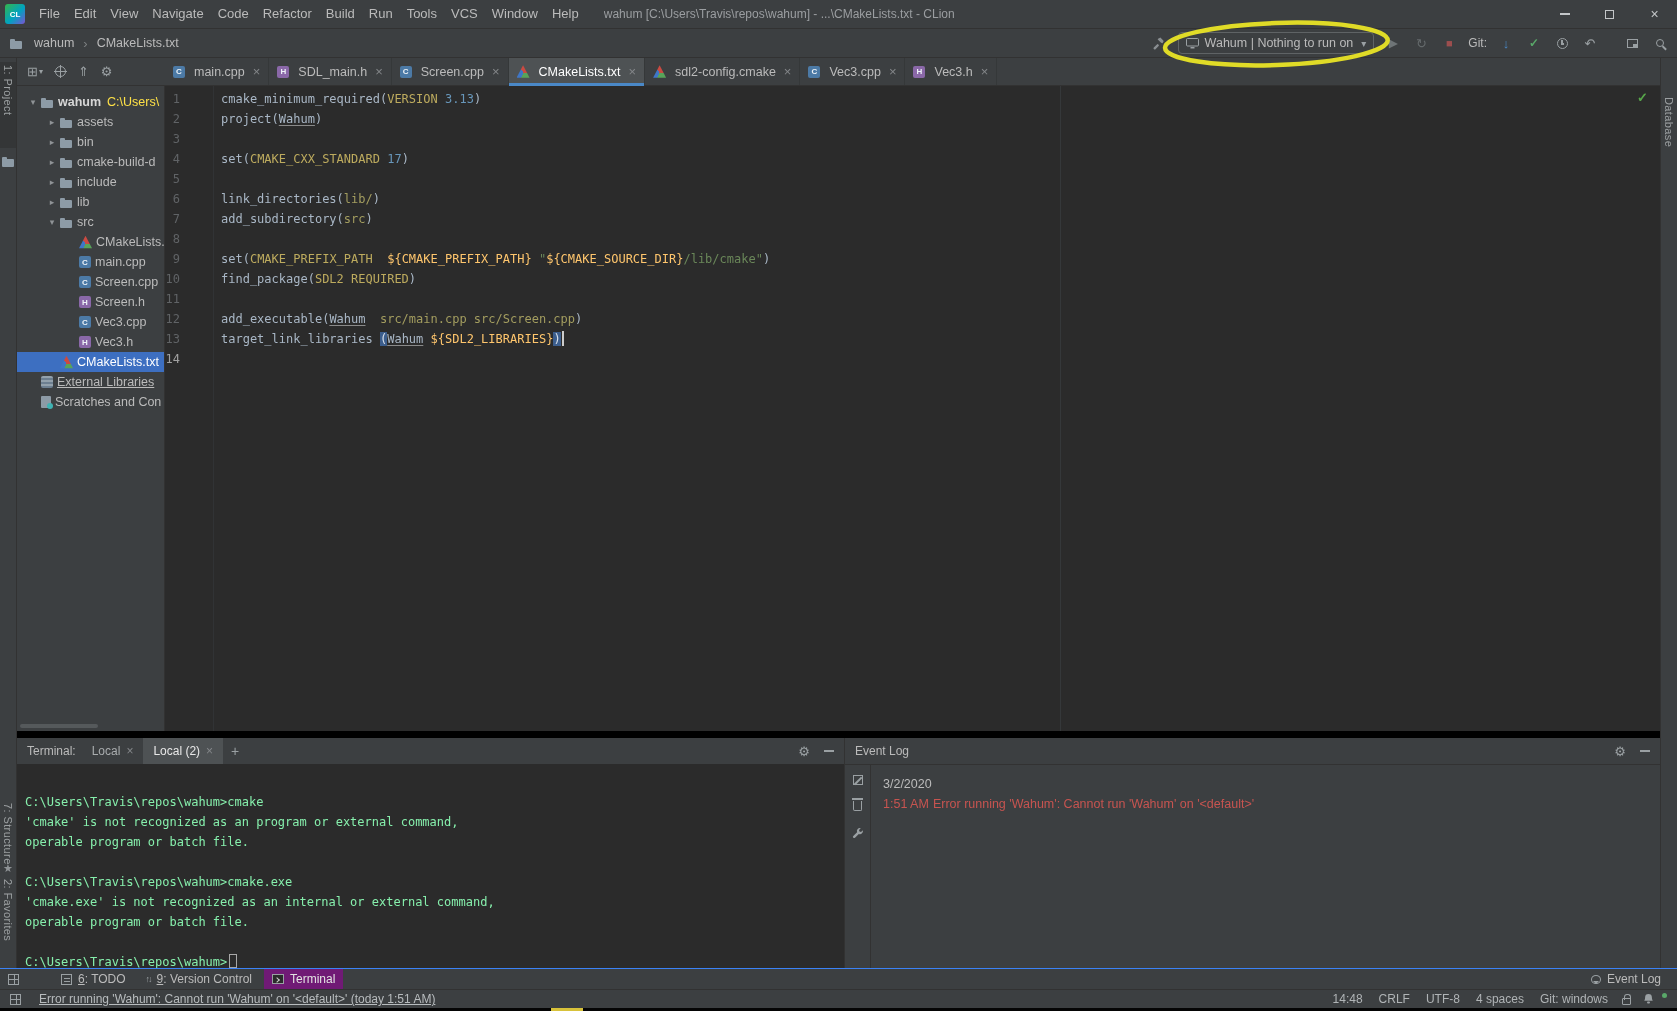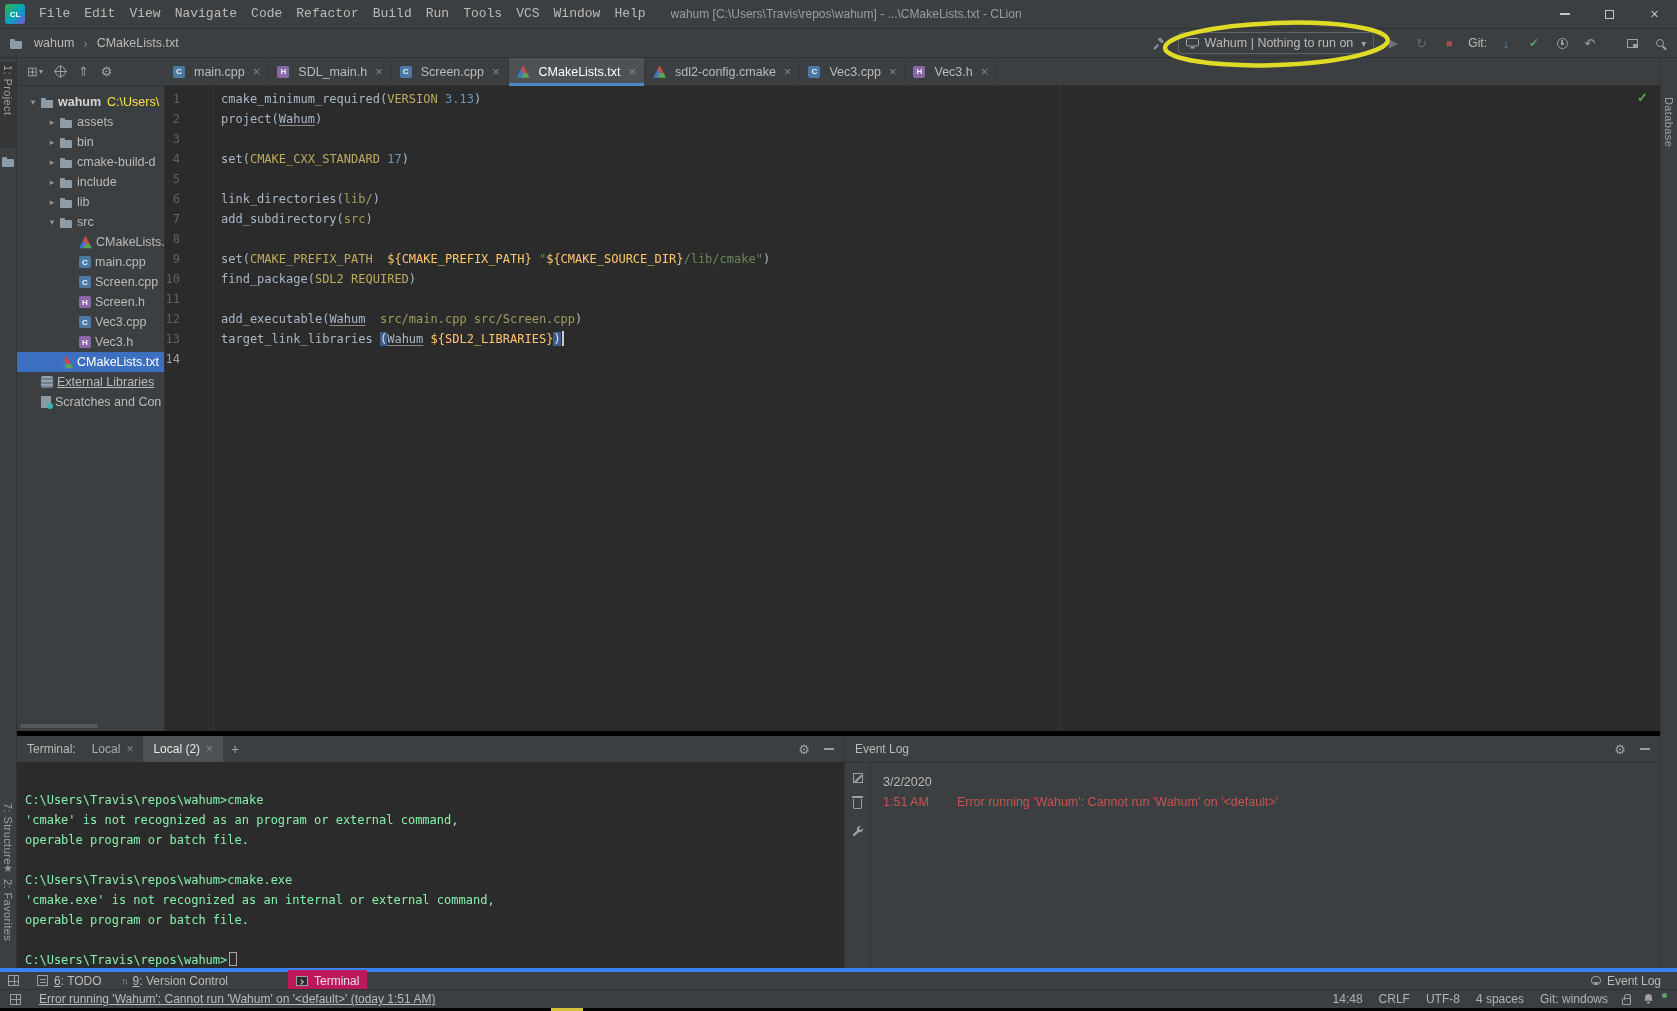--- a/index.html
+++ b/index.html
@@ -7,21 +7,21 @@
     font-family:"Liberation Sans",sans-serif;-webkit-font-smoothing:antialiased;}
   .app{width:1677px;height:1011px;display:flex;flex-direction:column;background:#3c3f41;position:relative;}
 
   
   .titlebar{height:29px;flex:none;display:flex;align-items:center;background:#3c3f41;
     border-bottom:1px solid #323232;padding-left:5px;color:#bbbbbb;font-size:13px;}
   .logo{width:20px;height:20px;border-radius:3px;flex:none;
     background:linear-gradient(135deg,#35b54a,#00a3c0 55%,#7b52d2);
     color:#fff;font-size:8px;font-weight:bold;display:flex;align-items:center;justify-content:center;margin-right:7px;}
   .menus{display:flex;}
-  .menu-item{padding:0 7px;height:29px;line-height:28px;cursor:default;font-family:Liberation Mono, monospace;}
+  .menu-item{padding:0 7px;height:29px;line-height:28px;cursor:default;}
   .win-title{margin-left:18px;color:#9b9ea1;font-size:12px;white-space:nowrap;overflow:hidden;}
   .win-controls{margin-left:auto;display:flex;height:29px;flex:none;}
   .win-btn{width:45px;display:flex;align-items:center;justify-content:center;color:#c3c6c8;font-size:14px;}
   .i-min{width:10px;height:1.5px;background:#c3c6c8;}
   .i-max{width:9px;height:9px;border:1.2px solid #c3c6c8;}
 
   
   .navbar{height:29px;flex:none;display:flex;align-items:center;background:#3c3f41;
     border-bottom:1px solid #323232;padding:0 8px 0 10px;color:#bbbbbb;font-size:12.5px;position:relative;z-index:30;}
   .crumb{display:flex;align-items:center;gap:5px;}
@@ -110,21 +110,21 @@
   .tk-num{color:#6897bb;}
   .tk-str{color:#6a8759;}
   .tk-var{color:#ffc66d;}
   .tk-tgt{color:#a9b7c6;text-decoration:underline;text-decoration-color:#8a8a8a;text-underline-offset:2px;}
   .tk-match{background:#3c5e8d;color:#d8e0ea;}
   .caret{display:inline-block;width:2px;height:15px;background:#cccccc;vertical-align:-3px;margin-left:1px;}
   .guide{position:absolute;top:0;bottom:0;left:895px;width:1px;background:#35383a;}
   .inspect{position:absolute;top:4px;right:12px;color:#57a64a;font-size:13px;font-weight:bold;}
 
   
-  .bpanels{height:237px;flex:none;display:flex;border-top:5px solid #000000;min-height:0;}
+  .bpanels{height:237px;flex:none;display:flex;border-top:7px solid #000000;min-height:0;}
   .termpane{width:828px;flex:none;display:flex;flex-direction:column;border-right:1px solid #323232;min-width:0;}
   .phead{height:26px;flex:none;display:flex;align-items:center;background:#3c3f41;font-size:12px;
     color:#bbbbbb;padding:0 10px 0 10px;}
   .plabel{margin-right:6px;}
   .term-tabs{display:flex;height:26px;}
   .ttab{display:flex;align-items:center;gap:6px;padding:0 10px;height:26px;color:#a9acae;}
   .ttab.active{background:#4e5254;color:#e8e8e8;}
   .tclose{color:#84878a;font-size:12px;}
   .plus{margin-left:8px;color:#9aa0a3;font-size:14px;}
   .phead-right{margin-left:auto;display:flex;align-items:center;gap:14px;color:#9aa0a3;}
@@ -133,21 +133,21 @@
   .termbody{flex:1;background:#2b2b2b;padding:28px 0 0 8px;
     font-family:"DejaVu Sans Mono",monospace;font-size:12px;color:#86efac;overflow:hidden;}
   .tline{min-height:20px;line-height:20px;white-space:pre;}
   .tcursor{display:inline-block;width:8px;height:14px;border:1px solid #a8a8a8;vertical-align:-2px;margin-left:2px;}
   .eventpane{flex:1;display:flex;flex-direction:column;background:#3c3f41;min-width:0;}
   .ebody-wrap{flex:1;display:flex;border-top:1px solid #323232;}
   .etools{width:26px;flex:none;border-right:1px solid #323232;display:flex;flex-direction:column;
     align-items:center;padding-top:10px;gap:16px;color:#9aa0a3;}
   .ebody{flex:1;padding:9px 12px;font-size:12.5px;color:#bbbbbb;}
   .edate{height:20px;line-height:20px;}
-  .emsg{height:20px;line-height:20px;display:flex;gap:28px;color:#c75450;}
+  .emsg{height:20px;line-height:20px;display:flex;gap:4px;color:#c75450;}
 
   
   .i-grid{width:11px;height:11px;border:1px solid #9aa0a3;position:relative;display:inline-block;flex:none;}
   .i-grid::before{content:"";position:absolute;left:0;right:0;top:4.5px;height:1px;background:#9aa0a3;}
   .i-grid::after{content:"";position:absolute;top:0;bottom:0;left:4.5px;width:1px;background:#9aa0a3;}
   .i-target{width:11px;height:11px;border:1px solid #9aa0a3;border-radius:50%;position:relative;display:inline-block;}
   .i-target::before{content:"";position:absolute;left:-2px;right:-2px;top:4px;height:1px;background:#9aa0a3;}
   .i-target::after{content:"";position:absolute;top:-2px;bottom:-2px;left:4px;width:1px;background:#9aa0a3;}
   .i-clock{width:11px;height:11px;border:1.5px solid #9aa0a3;border-radius:50%;position:relative;display:inline-block;}
   .i-clock::before{content:"";position:absolute;left:3.5px;top:1.5px;width:1.5px;height:3.5px;background:#9aa0a3;}
@@ -165,25 +165,25 @@
   .i-balloon{width:10px;height:9px;border:1px solid #9aa0a3;border-radius:50%;position:relative;display:inline-block;}
   .i-balloon::after{content:"";position:absolute;left:1px;bottom:-4px;border:3px solid transparent;border-top-color:#9aa0a3;}
   .i-list{width:11px;height:11px;border:1px solid #9aa0a3;position:relative;display:inline-block;}
   .i-list::before{content:"";position:absolute;left:2px;top:3px;width:6px;height:1px;background:#9aa0a3;box-shadow:0 3px 0 #9aa0a3;}
   .i-term{width:12px;height:10px;background:#2b2b2b;border:1px solid #9aa0a3;position:relative;display:inline-block;}
   .i-term::before{content:"";position:absolute;left:2px;top:3px;width:3px;height:3px;border-right:1px solid #d0d0d0;border-bottom:1px solid #d0d0d0;transform:rotate(-45deg);}
   .i-vcs{font-size:9px;letter-spacing:-2px;color:#9aa0a3;}
   .green-dot{width:5px;height:5px;border-radius:50%;background:#59a869;display:inline-block;margin-left:-4px;margin-top:-8px;}
 
   
-  .toolbar{height:21px;flex:none;background:#3c3f41;border-top:4px solid #3b82f6;display:flex;
-    align-items:center;font-size:12px;color:#bbbbbb;padding:0 8px;gap:0;}
+  .toolbar{height:21px;flex:none;background:#3c3f41;border-top:1px solid #3b82f6;display:flex;
+    align-items:center;font-size:12px;color:#bbbbbb;padding:0 8px;gap:24px;}
   .tw-left{display:flex;align-items:center;gap:4px;margin-left:10px;}
   .twbtn{display:flex;align-items:center;gap:6px;padding:0 8px;height:21px;white-space:nowrap;}
-  .twbtn.active{background:#be185d;color:#e2e2e2;margin-left:48px;}
+  .twbtn.active{background:#701a75;color:#e2e2e2;}
   .mn{text-decoration:underline;}
   .toolbar-right{margin-left:auto;display:flex;align-items:center;}
   .statusbar{height:19px;flex:none;background:#3c3f41;border-top:1px solid #323232;display:flex;
     align-items:center;font-size:12px;color:#b8bcbe;padding:0 10px;gap:14px;}
   .sb-msg{flex:1;white-space:nowrap;overflow:hidden;margin-left:4px;text-decoration:underline;}
   .sb-items{display:flex;gap:16px;color:#b0b4b6;white-space:nowrap;}
   .sb-icons{display:flex;align-items:center;gap:12px;}
   .sliver{height:3px;background:#050505;position:relative;flex:none;}
   .sliver-accent{position:absolute;left:551px;width:32px;top:0;height:3px;background:#d8c23a;}
 </style>

